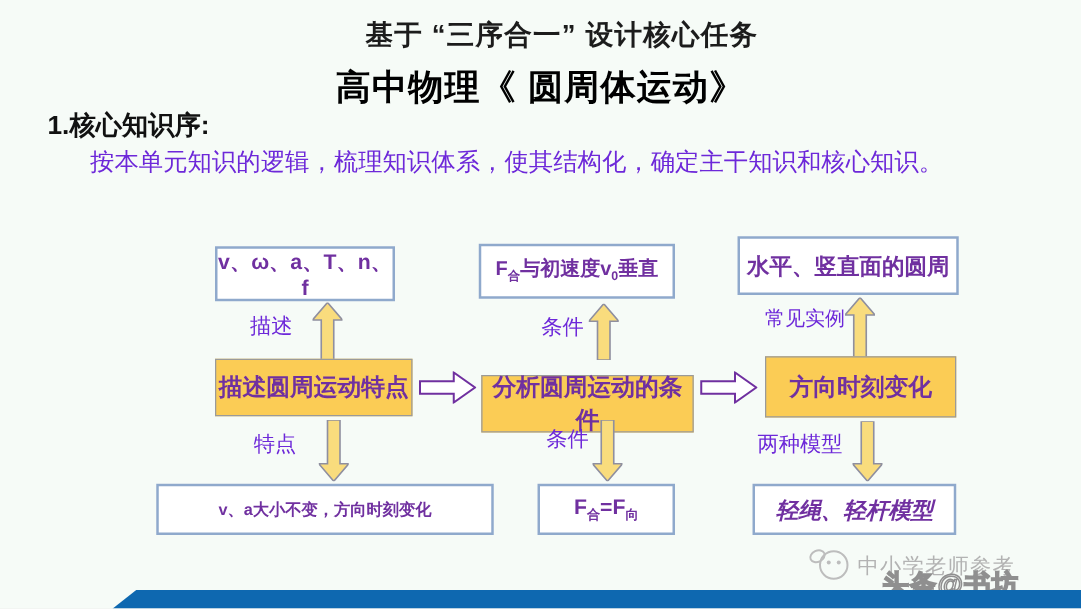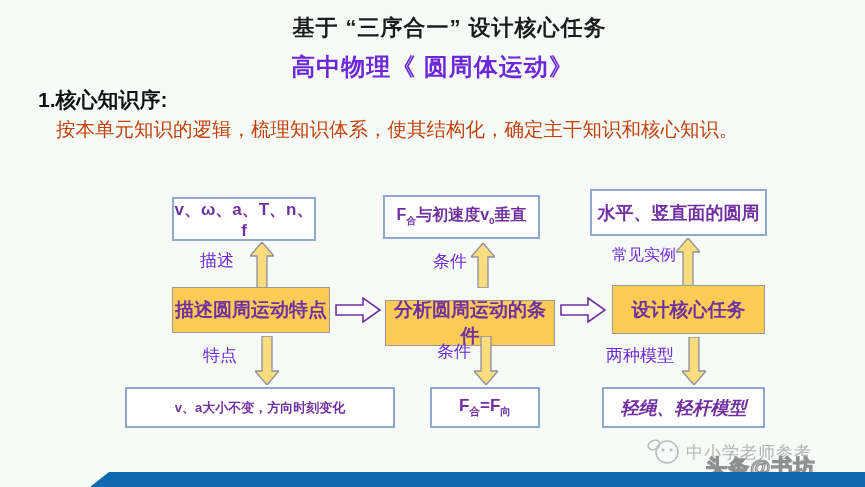--- a/index.html
+++ b/index.html
@@ -19,30 +19,30 @@
   .title {
     left:0; top:13px; width:100%;
     text-align:center;
     font-size:22px; font-weight:bold; color:#1c1c1c;
     letter-spacing:1px;
     padding-left:34px;
   }
   .subtitle {
     left:0; top:51px; width:100%;
     text-align:center;
-    font-size:24px; font-weight:bold; color:#6d28d9;
+    font-size:28px; font-weight:bold; color:#000000;
     letter-spacing:1px;
   }
   .heading {
     left:38px; top:86px;
     font-size:21px; font-weight:bold; color:#111;
   }
   .bodytext {
-    left:56px; top:116px; width:790px;
-    font-size:19.5px; color:#c2410c;
+    left:72px; top:116px; width:790px;
+    font-size:19.5px; color:#6d28d9;
   }
   .wbox {
     background:#ffffff;
     border:2px solid #8fa9cc;
     color:#7030a0;
     display:flex; align-items:center; justify-content:center;
     font-size:17px; font-weight:600;
     text-align:center;
   }
   .ybox {
@@ -100,21 +100,21 @@
   <svg class="abs" style="left:676px; top:238px;" width="24" height="50">
     <polygon points="12,0 24,14 17,14 17,50 7,50 7,14 0,14" fill="#f9dc7d" stroke="#8f8f9f" stroke-width="1.3"></polygon>
   </svg>
 
   <div class="abs lbl" style="left:200px; top:249px;">描述</div>
   <div class="abs lbl" style="left:433px; top:250px;">条件</div>
   <div class="abs lbl" style="left:612px; top:245px; font-size:16px;text-align:center;">常见实例</div>
 
   <div class="abs ybox" style="left:172px; top:287px; width:158px; height:46px;">描述圆周运动特点</div>
   <div class="abs ybox" style="left:385px; top:287px; width:170px; height:46px;margin-top:13px;">分析圆周运动的条件</div>
-  <div class="abs ybox" style="left:612px; top:285px; width:153px; height:49px;">设计核心任务</div>
+  <div class="abs ybox" style="left:612px; top:285px; width:153px; height:49px;">方向时刻变化</div>
 
   <svg class="abs" style="left:335px; top:297px;" width="46" height="26">
     <polygon points="1,8 28,8 28,1 45,13 28,25 28,18 1,18" fill="#ffffff" stroke="#7030a0" stroke-width="1.6"></polygon>
   </svg>
   <svg class="abs" style="left:560px; top:297px;" width="46" height="26">
     <polygon points="1,8 28,8 28,1 45,13 28,25 28,18 1,18" fill="#ffffff" stroke="#7030a0" stroke-width="1.6"></polygon>
   </svg>
 
   <div class="abs lbl" style="left:203px; top:344px;">特点</div>
   <div class="abs lbl" style="left:437px; top:340px;">条件</div>

